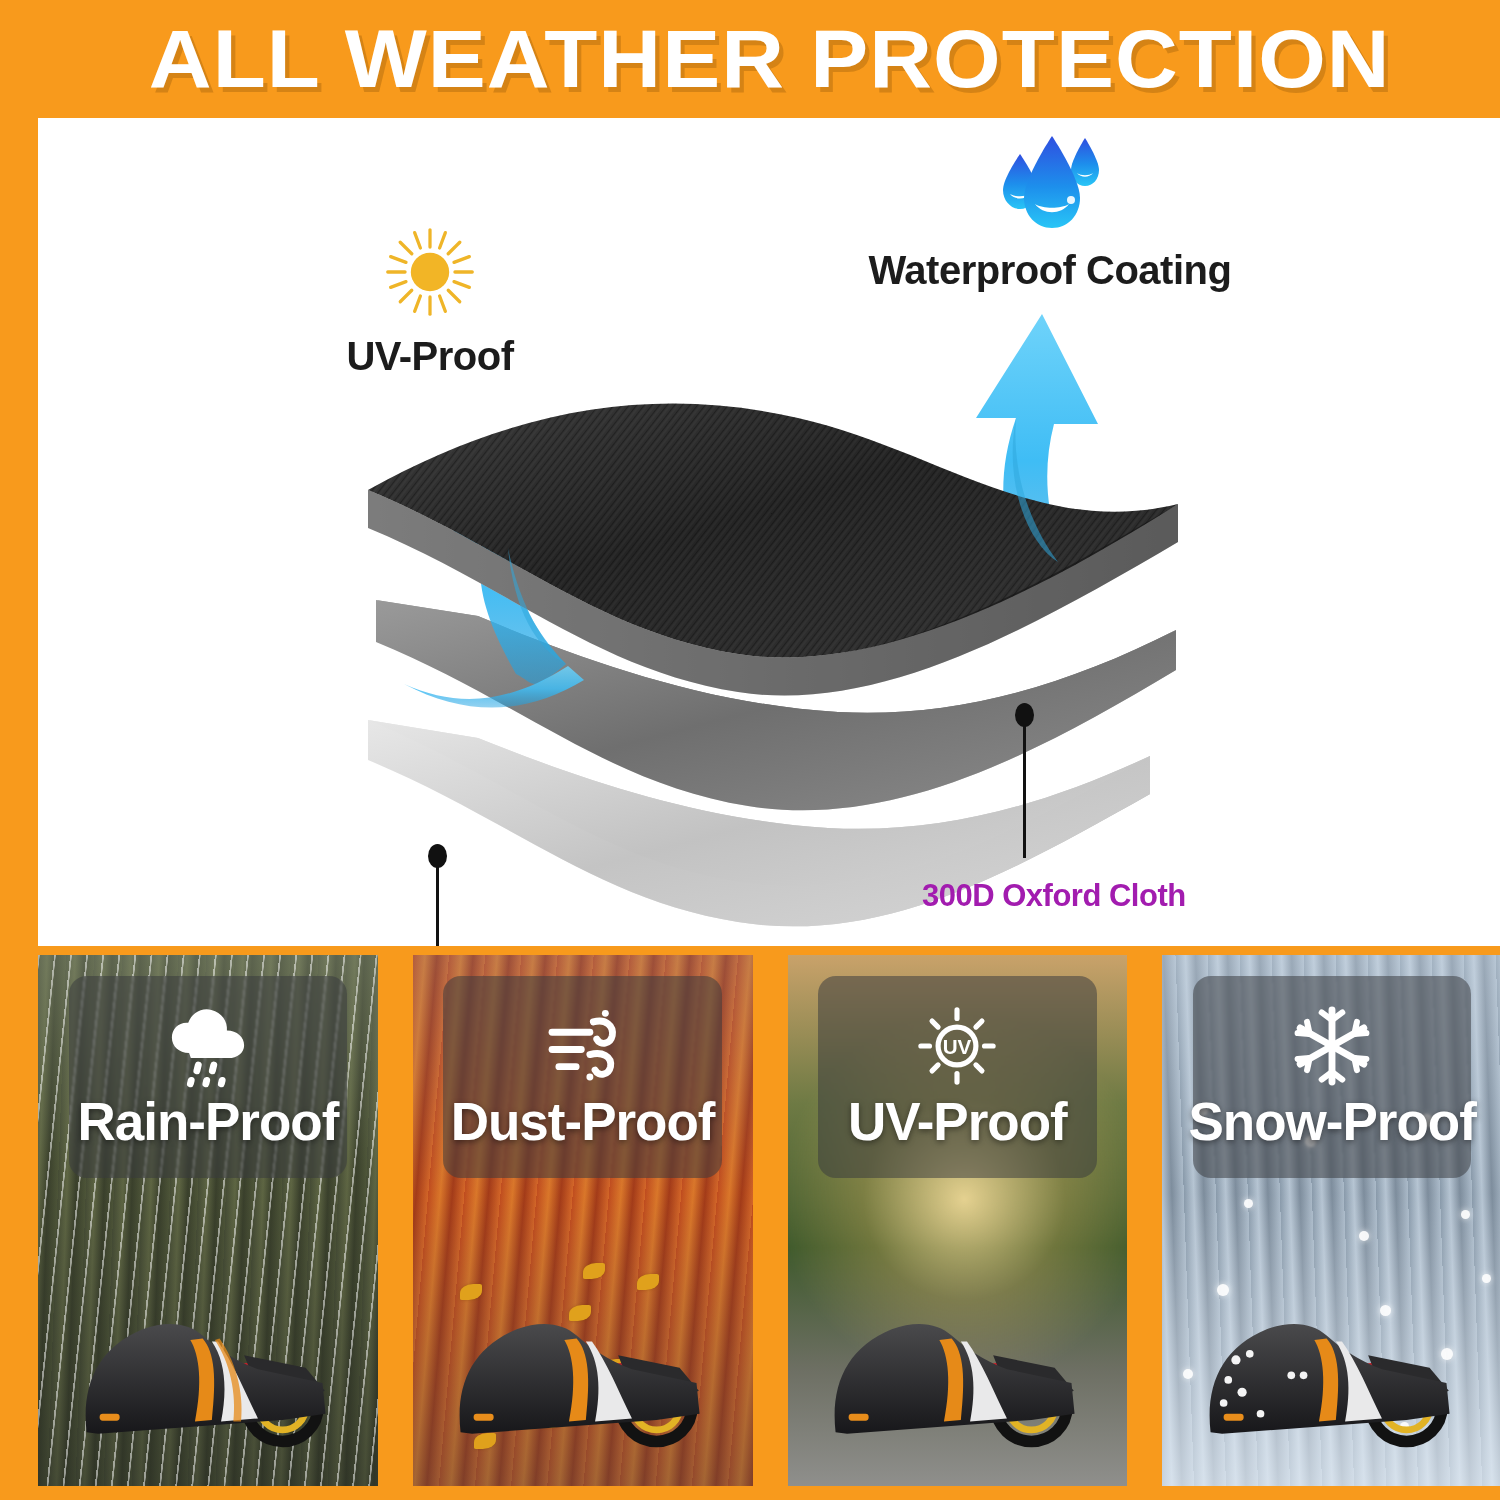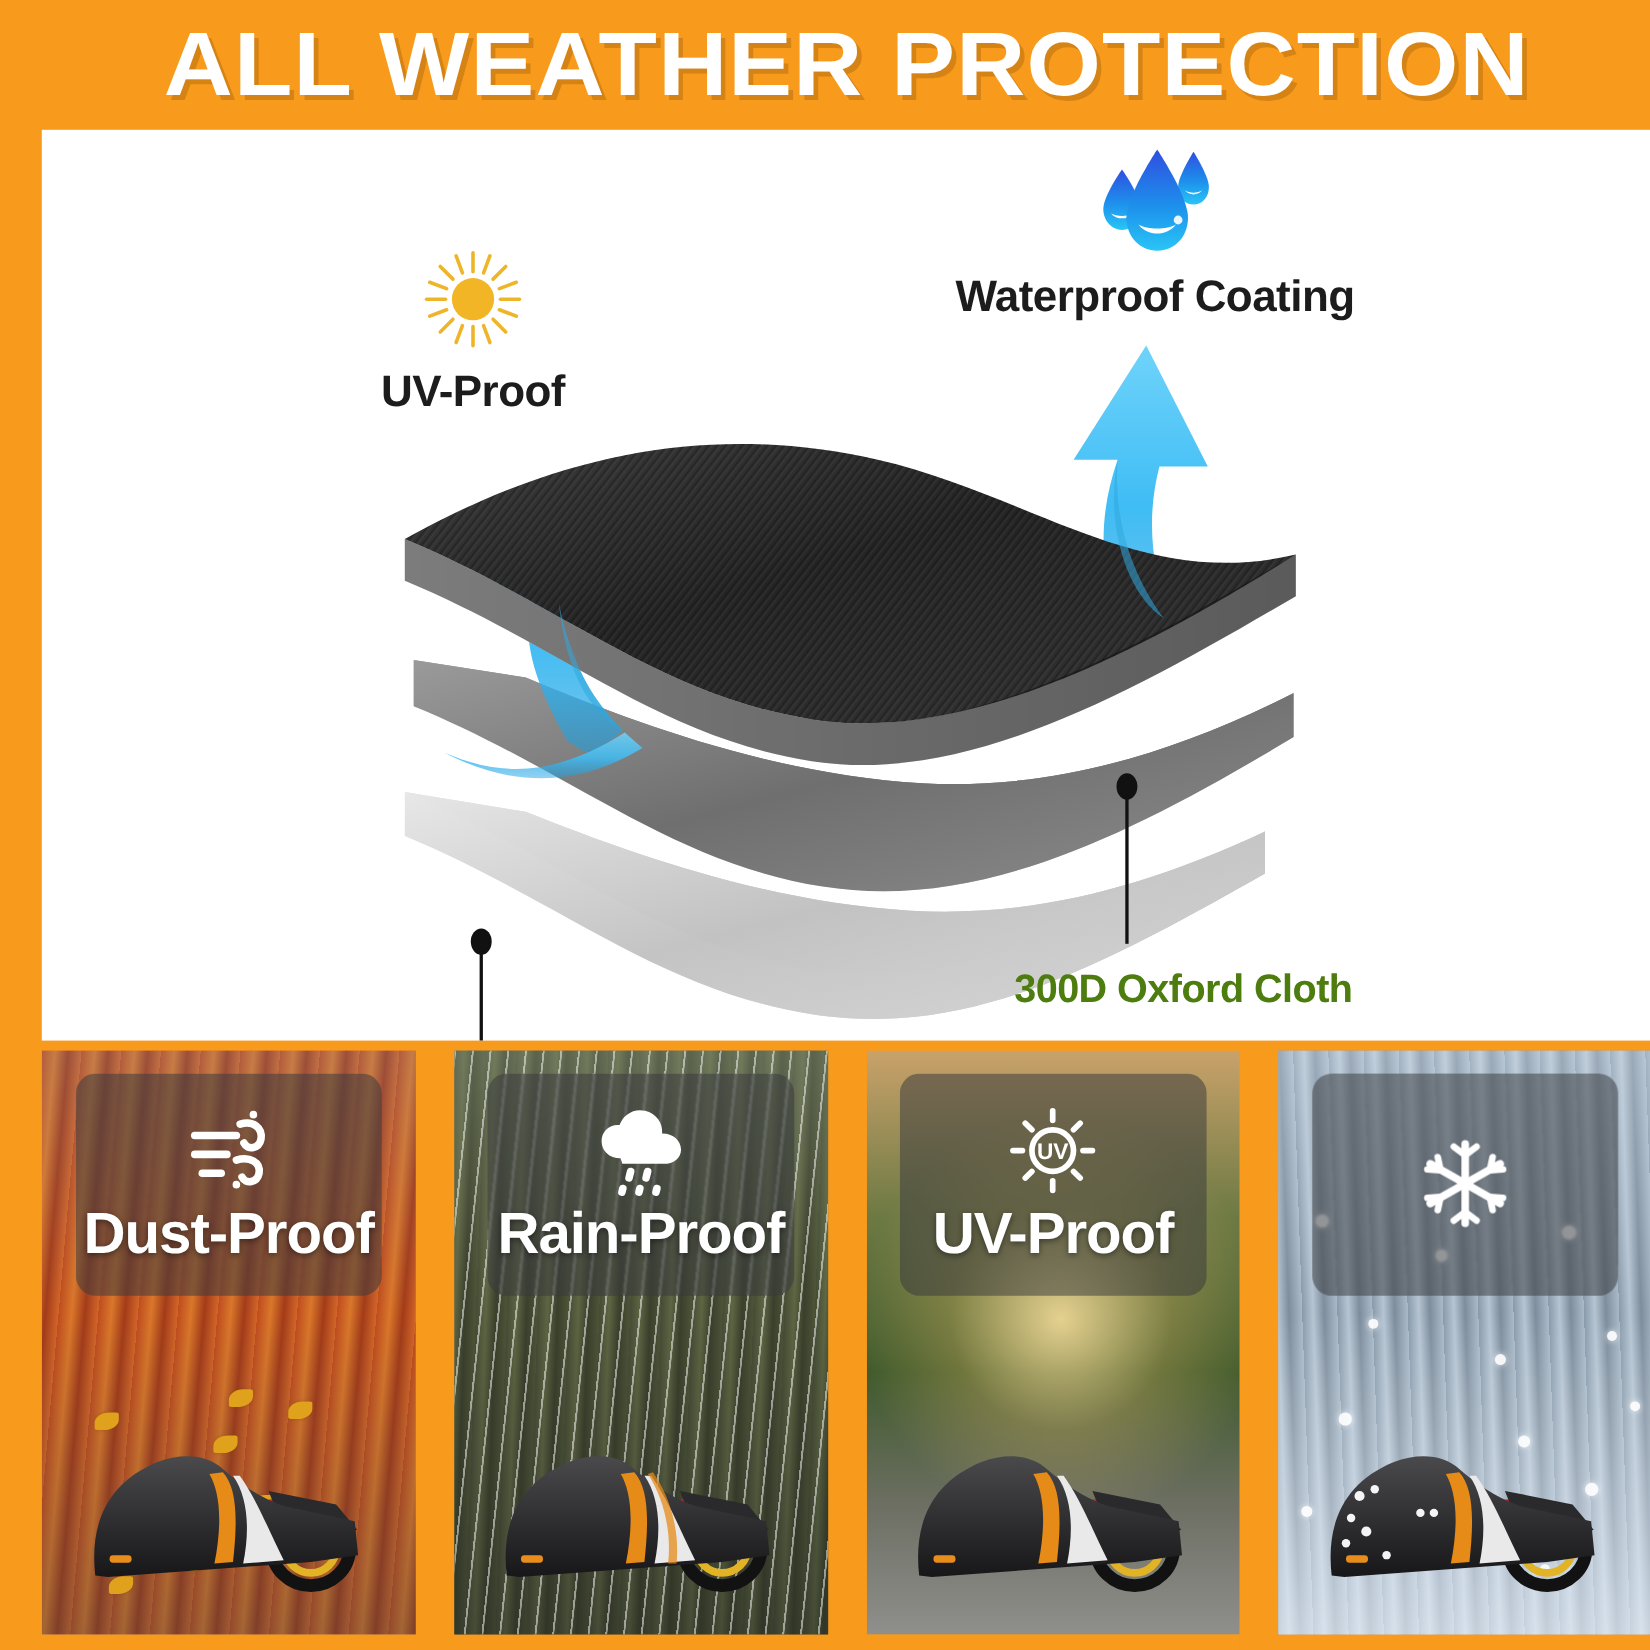--- a/index.html
+++ b/index.html
@@ -45,21 +45,21 @@
 
   
   .layers { position:absolute; left:0; top:0; width:1464px; height:828px; }
 
   
   .callout-line { position:absolute; background:#111; width:3px; }
   .callout-dot {
     position:absolute; width:19px; height:24px; border-radius:50%; background:#111;
   }
   .callout-text {
-    position:absolute; font-size:36px; font-weight:bold; color:#4d7c0f;
+    position:absolute; font-size:31px; font-weight:bold; color:#a21caf;
     white-space:nowrap; letter-spacing:-0.5px;
   }
 
   
   .photo-row {
     position:absolute; left:0; top:955px; width:1500px; height:545px;
     display:flex; gap:7px; padding:0 0 0 0;
   }
   .photo-cell {
     position:relative; flex:1 1 0; height:545px; overflow:hidden;
@@ -283,65 +283,20 @@
 
     <div class="callout-dot" style="left:390px; top:726px;"></div>
     <div class="callout-line" style="left:398px; top:742px; height:95px;"></div>
 
   </div>
 
   <div class="photo-row">
 
     <div class="photo-cell">
       <div class="photo-inner">
-        <div class="scene scene-dust"></div>
-        <div class="leaf-overlay">
-          <i style="left:14%; top:62%;"></i>
-            <i style="left:32%; top:70%;"></i>
-          <i style="left:46%; top:66%;"></i>
-            <i style="left:24%; top:80%;"></i>
-          <i style="left:56%; top:76%;"></i>
-            <i style="left:38%; top:86%;"></i>
-          <i style="left:66%; top:60%;"></i>
-            <i style="left:72%; top:82%;"></i>
-          <i style="left:18%; top:90%;"></i>
-            <i style="left:50%; top:58%;"></i>
-        </div>
-        <svg class="moto" viewBox="0 0 420 240">
-          <ellipse cx="300" cy="198" rx="46" ry="44" fill="none" stroke="#121212" stroke-width="15"></ellipse>
-          <ellipse cx="300" cy="198" rx="30" ry="29" fill="none" stroke="#E2B325" stroke-width="9"></ellipse>
-          <path d="M175 150 L268 138 L330 156 L340 186 L300 196 L210 192 Z" fill="#C8202A"></path>
-          <path d="M250 130 L330 146 L355 176 L330 186 L262 160 Z" fill="#2a2a2c"></path>
-          <path d="M45 230 C38 168 60 120 118 96 C150 84 178 88 196 104
-                   C214 120 236 136 268 148 L352 166 L356 206 L300 214 L60 232 Z" fill="url(#mc1)"></path>
-          <path d="M196 108 C212 126 214 160 208 214 L186 216 C196 166 192 130 180 110 Z" fill="#E68A18"></path>
-          <path d="M208 112 C226 138 228 176 220 216 L268 212 C250 176 236 140 216 112 Z" fill="#E9E9EA"></path>
-          <rect x="62" y="206" width="26" height="9" rx="4" fill="#E88D1B"></rect>
-        </svg>
-        <div class="badge">
-          <svg class="badge-icon" viewBox="0 0 100 100">
-            <g fill="none" stroke="#fff" stroke-width="8" stroke-linecap="round">
-              <path d="M14 34 H58"></path>
-              <path d="M14 54 H48"></path>
-              <path d="M22 74 H42"></path>
-              <path d="M62 22 C76 18 86 26 84 38 C82 48 70 50 66 42"></path>
-              <path d="M58 60 C72 56 84 62 82 74 C80 84 68 86 64 78"></path>
-            </g>
-            <g fill="#fff">
-              <circle cx="76" cy="12" r="4"></circle>
-                <circle cx="58" cy="86" r="4"></circle>
-            </g>
-          </svg>
-          <div class="badge-label">Dust-Proof</div>
-        </div>
-      </div>
-    </div>
-
-    <div class="photo-cell">
-      <div class="photo-inner">
         <div class="scene scene-rain"></div>
         <div class="rain-overlay"></div>
         <svg class="moto" viewBox="0 0 420 240">
           <defs>
             <linearGradient id="mc1" x1="0" y1="0" x2="0" y2="1">
               <stop offset="0%" stop-color="#4a4a4c"></stop>
                 <stop offset="100%" stop-color="#17171a"></stop>
             </linearGradient>
           </defs>
           <ellipse cx="300" cy="198" rx="46" ry="44" fill="none" stroke="#121212" stroke-width="15"></ellipse>
@@ -367,20 +322,65 @@
               <rect x="62" y="86" width="8" height="12" rx="4" transform="rotate(14 66 92)"></rect>
             </g>
           </svg>
           <div class="badge-label">Rain-Proof</div>
         </div>
       </div>
     </div>
 
     <div class="photo-cell">
       <div class="photo-inner">
+        <div class="scene scene-dust"></div>
+        <div class="leaf-overlay">
+          <i style="left:14%; top:62%;"></i>
+            <i style="left:32%; top:70%;"></i>
+          <i style="left:46%; top:66%;"></i>
+            <i style="left:24%; top:80%;"></i>
+          <i style="left:56%; top:76%;"></i>
+            <i style="left:38%; top:86%;"></i>
+          <i style="left:66%; top:60%;"></i>
+            <i style="left:72%; top:82%;"></i>
+          <i style="left:18%; top:90%;"></i>
+            <i style="left:50%; top:58%;"></i>
+        </div>
+        <svg class="moto" viewBox="0 0 420 240">
+          <ellipse cx="300" cy="198" rx="46" ry="44" fill="none" stroke="#121212" stroke-width="15"></ellipse>
+          <ellipse cx="300" cy="198" rx="30" ry="29" fill="none" stroke="#E2B325" stroke-width="9"></ellipse>
+          <path d="M175 150 L268 138 L330 156 L340 186 L300 196 L210 192 Z" fill="#C8202A"></path>
+          <path d="M250 130 L330 146 L355 176 L330 186 L262 160 Z" fill="#2a2a2c"></path>
+          <path d="M45 230 C38 168 60 120 118 96 C150 84 178 88 196 104
+                   C214 120 236 136 268 148 L352 166 L356 206 L300 214 L60 232 Z" fill="url(#mc1)"></path>
+          <path d="M196 108 C212 126 214 160 208 214 L186 216 C196 166 192 130 180 110 Z" fill="#E68A18"></path>
+          <path d="M208 112 C226 138 228 176 220 216 L268 212 C250 176 236 140 216 112 Z" fill="#E9E9EA"></path>
+          <rect x="62" y="206" width="26" height="9" rx="4" fill="#E88D1B"></rect>
+        </svg>
+        <div class="badge">
+          <svg class="badge-icon" viewBox="0 0 100 100">
+            <g fill="none" stroke="#fff" stroke-width="8" stroke-linecap="round">
+              <path d="M14 34 H58"></path>
+              <path d="M14 54 H48"></path>
+              <path d="M22 74 H42"></path>
+              <path d="M62 22 C76 18 86 26 84 38 C82 48 70 50 66 42"></path>
+              <path d="M58 60 C72 56 84 62 82 74 C80 84 68 86 64 78"></path>
+            </g>
+            <g fill="#fff">
+              <circle cx="76" cy="12" r="4"></circle>
+                <circle cx="58" cy="86" r="4"></circle>
+            </g>
+          </svg>
+          <div class="badge-label">Dust-Proof</div>
+        </div>
+      </div>
+    </div>
+
+    <div class="photo-cell">
+      <div class="photo-inner">
         <div class="scene scene-uv"></div>
         <svg class="moto" viewBox="0 0 420 240">
           <ellipse cx="300" cy="198" rx="46" ry="44" fill="none" stroke="#121212" stroke-width="15"></ellipse>
           <ellipse cx="300" cy="198" rx="30" ry="29" fill="none" stroke="#E2B325" stroke-width="9"></ellipse>
           <path d="M175 150 L268 138 L330 156 L340 186 L300 196 L210 192 Z" fill="#C8202A"></path>
           <path d="M250 130 L330 146 L355 176 L330 186 L262 160 Z" fill="#2a2a2c"></path>
           <path d="M45 230 C38 168 60 120 118 96 C150 84 178 88 196 104
                    C214 120 236 136 268 148 L352 166 L356 206 L300 214 L60 232 Z" fill="url(#mc1)"></path>
           <path d="M196 108 C212 126 214 160 208 214 L186 216 C196 166 192 130 180 110 Z" fill="#E68A18"></path>
           <path d="M208 112 C226 138 228 176 220 216 L268 212 C250 176 236 140 216 112 Z" fill="#E9E9EA"></path>
@@ -462,18 +462,19 @@
               <line x1="24" y1="36" x2="10" y2="35"></line>
                 <line x1="24" y1="36" x2="21" y2="22"></line>
               <line x1="76" y1="64" x2="90" y2="65"></line>
                 <line x1="76" y1="64" x2="79" y2="78"></line>
               <line x1="76" y1="36" x2="90" y2="35"></line>
                 <line x1="76" y1="36" x2="79" y2="22"></line>
               <line x1="24" y1="64" x2="10" y2="65"></line>
                 <line x1="24" y1="64" x2="21" y2="78"></line>
             </g>
           </svg>
+          <div class="badge-label">Snow-Proof</div>
         </div>
       </div>
     </div>
 
   </div>
 </div>
 
 </body></html>

